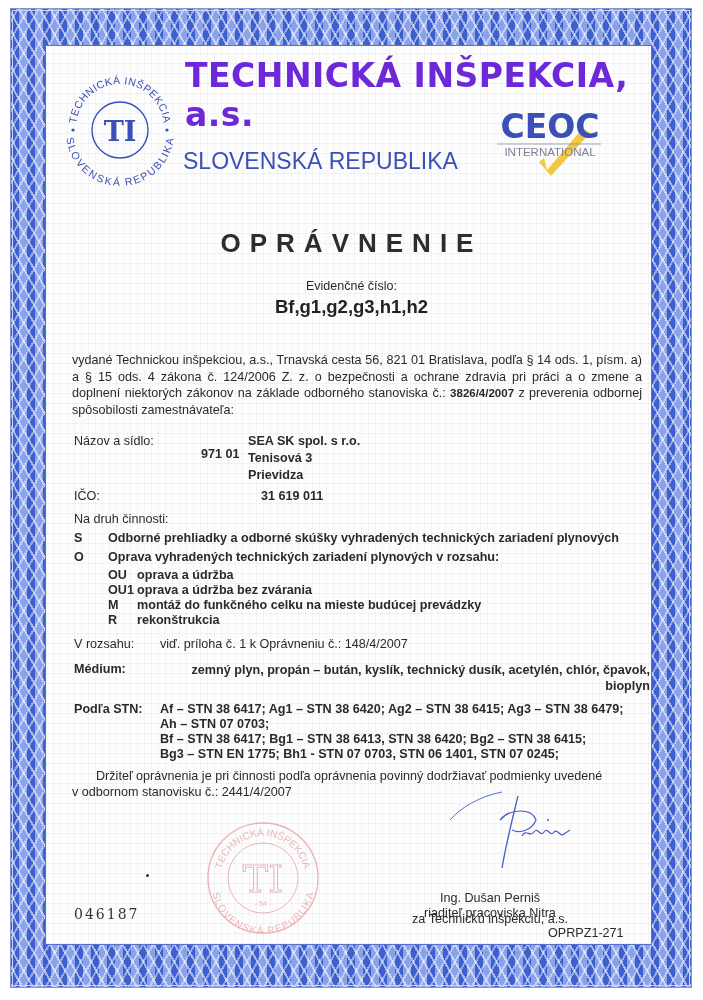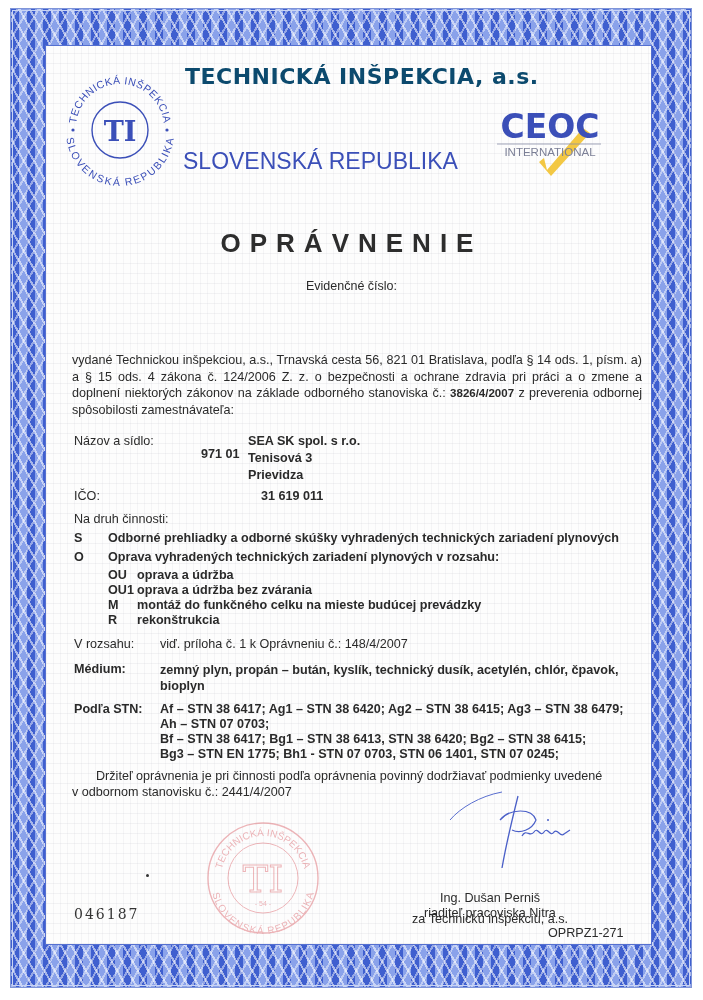--- a/index.html
+++ b/index.html
@@ -28,21 +28,21 @@
     border: 1px solid #5570d0;
     background-color: #fdfdfd;
     background-image:
       repeating-linear-gradient(0deg, rgba(190,190,200,0.18) 0 1px, transparent 1px 10px),
       repeating-linear-gradient(90deg, rgba(190,190,200,0.14) 0 1px, transparent 1px 7px);
   }
   .abs { position: absolute; }
   
   .logo-ti { left: 62px; top: 70px; width: 116px; height: 116px; }
   .org-name {
-    left: 185px; top: 64px; font-size: 22px; font-weight: bold; color: #0c4a6e;
+    left: 185px; top: 56px; font-size: 33px; font-weight: bold; color: #6d28d9;
     letter-spacing: 0.5px; font-family: "DejaVu Sans", sans-serif;
   }
   .country {
     left: 183px; top: 148px; font-size: 23px; color: #3b4fb8;
   }
   .ceoc { left: 495px; top: 104px; width: 110px; height: 72px; }
   
   .title {
     left: 0; width: 703px; top: 228px; text-align: center;
     font-size: 26px; font-weight: bold; letter-spacing: 9px; color: #2d2d2d;
@@ -95,20 +95,21 @@
 <svg class="abs ceoc" viewBox="0 0 110 72">
   <path d="M 52 66 L 88 24 L 95 29 L 56 72 L 44 58 L 49 54 Z" fill="#f2c230" opacity="0.9"></path>
   <text x="55" y="34" text-anchor="middle" font-family="DejaVu Sans, sans-serif" font-weight="bold" font-size="33" fill="#3b4fb8">CEOC</text>
   <line x1="2" y1="40" x2="106" y2="40" stroke="#8a8fa8" stroke-width="0.8"></line>
   <text x="55" y="52" text-anchor="middle" font-family="Liberation Sans, sans-serif" font-size="11.5" fill="#7b7f96">INTERNATIONAL</text>
 </svg>
 
 <div class="abs title">OPRÁVNENIE</div>
 <div class="abs evid-label">Evidenčné číslo:</div>
 <div class="abs evid-number">
+  <div>Bf,g1,g2,g3,h1,h2</div>
 </div>
 
 <div class="abs para">
   <span>vydané Technickou inšpekciou, a.s., Trnavská cesta 56, 821 01 Bratislava, podľa § 14 ods. 1, písm. a) a § 15 ods. 4 zákona č. 124/2006 Z. z. o bezpečnosti a ochrane zdravia pri práci a o zmene a doplnení niektorých zákonov na základe odborného stanoviska č.:</span>
   <b>3826/4/2007</b>
   <span>z preverenia odbornej spôsobilosti zamestnávateľa:</span>
 </div>
 
 <div class="abs lbl" style="left:74px; top:434px;">Názov a sídlo:</div>
 <div class="abs bold" style="left:248px; top:434px;">SEA SK spol. s r.o.</div>
@@ -131,21 +132,21 @@
 <div class="abs bold sm" style="left:137px; top:583px;">oprava a údržba bez zvárania</div>
 <div class="abs bold sm" style="left:108px; top:598px;">M</div>
 <div class="abs bold sm" style="left:137px; top:598px;">montáž do funkčného celku na mieste budúcej prevádzky</div>
 <div class="abs bold sm" style="left:108px; top:613px;">R</div>
 <div class="abs bold sm" style="left:137px; top:613px;">rekonštrukcia</div>
 
 <div class="abs lbl" style="left:74px; top:637px;">V rozsahu:</div>
 <div class="abs lbl" style="left:160px; top:637px;">viď. príloha č. 1 k Oprávneniu č.: 148/4/2007</div>
 
 <div class="abs bold" style="left:74px; top:662px;">Médium:</div>
-<div class="abs bold" style="left:160px; top:662px; width:490px; line-height:16px;">zemný plyn, propán – bután, kyslík, technický dusík, acetylén, chlór, čpavok, bioplyn</div>
+<div class="abs bold" style="left:160px; top:662px; width:490px; line-height:16px;text-align:right;">zemný plyn, propán – bután, kyslík, technický dusík, acetylén, chlór, čpavok, bioplyn</div>
 
 <div class="abs bold" style="left:74px; top:702px;">Podľa STN:</div>
 <div class="abs bold sm" style="left:160px; top:702px;">Af – STN 38 6417; Ag1 – STN 38 6420; Ag2 – STN 38 6415; Ag3 – STN 38 6479;</div>
 <div class="abs bold sm" style="left:160px; top:717px;">Ah – STN 07 0703;</div>
 <div class="abs bold sm" style="left:160px; top:732px;">Bf – STN 38 6417; Bg1 – STN 38 6413, STN 38 6420; Bg2 – STN 38 6415;</div>
 <div class="abs bold sm" style="left:160px; top:747px;">Bg3 – STN EN 1775; Bh1 -  STN 07 0703, STN 06 1401, STN 07 0245;</div>
 
 <div class="abs lbl" style="left:96px; top:769px;">Držiteľ oprávnenia je pri činnosti podľa oprávnenia povinný dodržiavať podmienky uvedené</div>
 <div class="abs lbl" style="left:72px; top:785px;">v odbornom stanovisku č.: 2441/4/2007</div>
 

